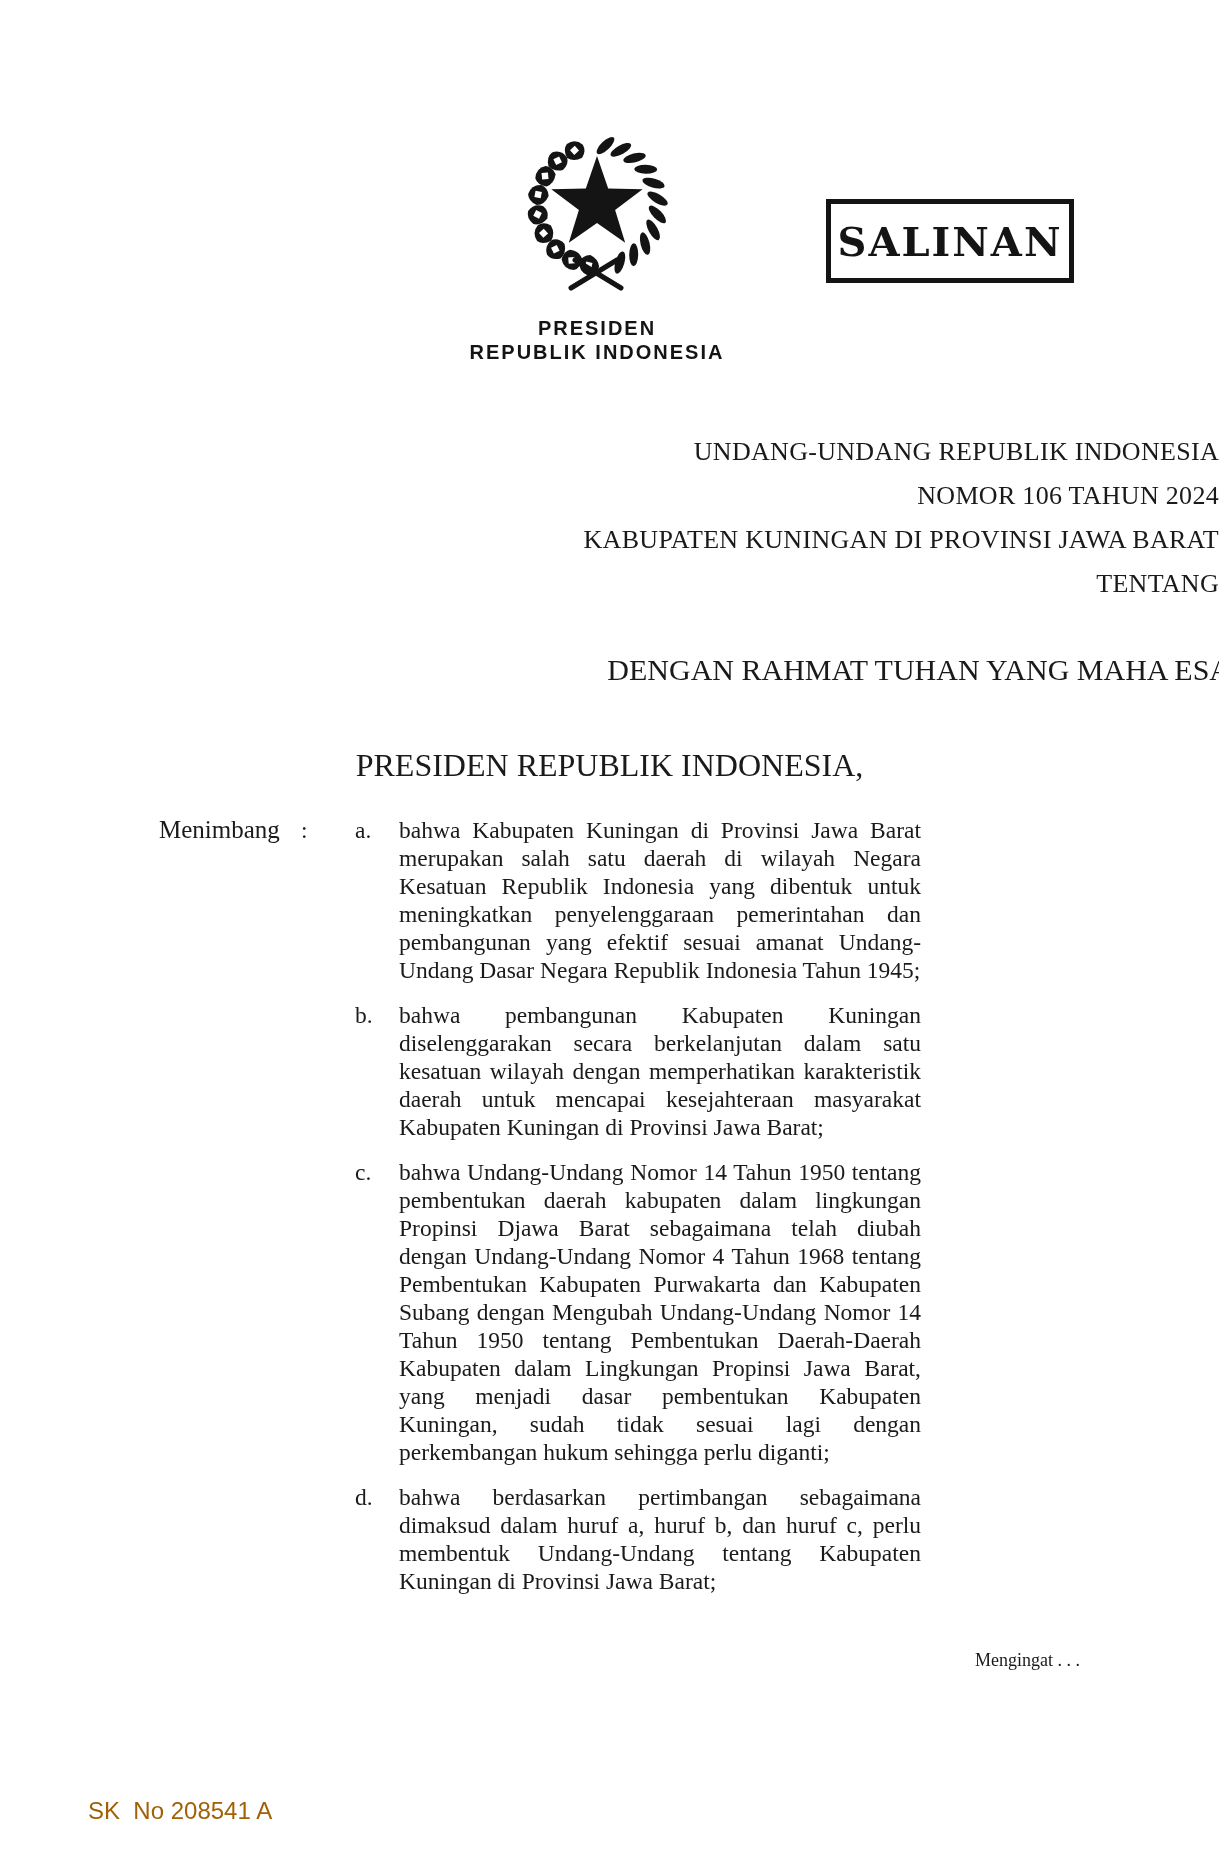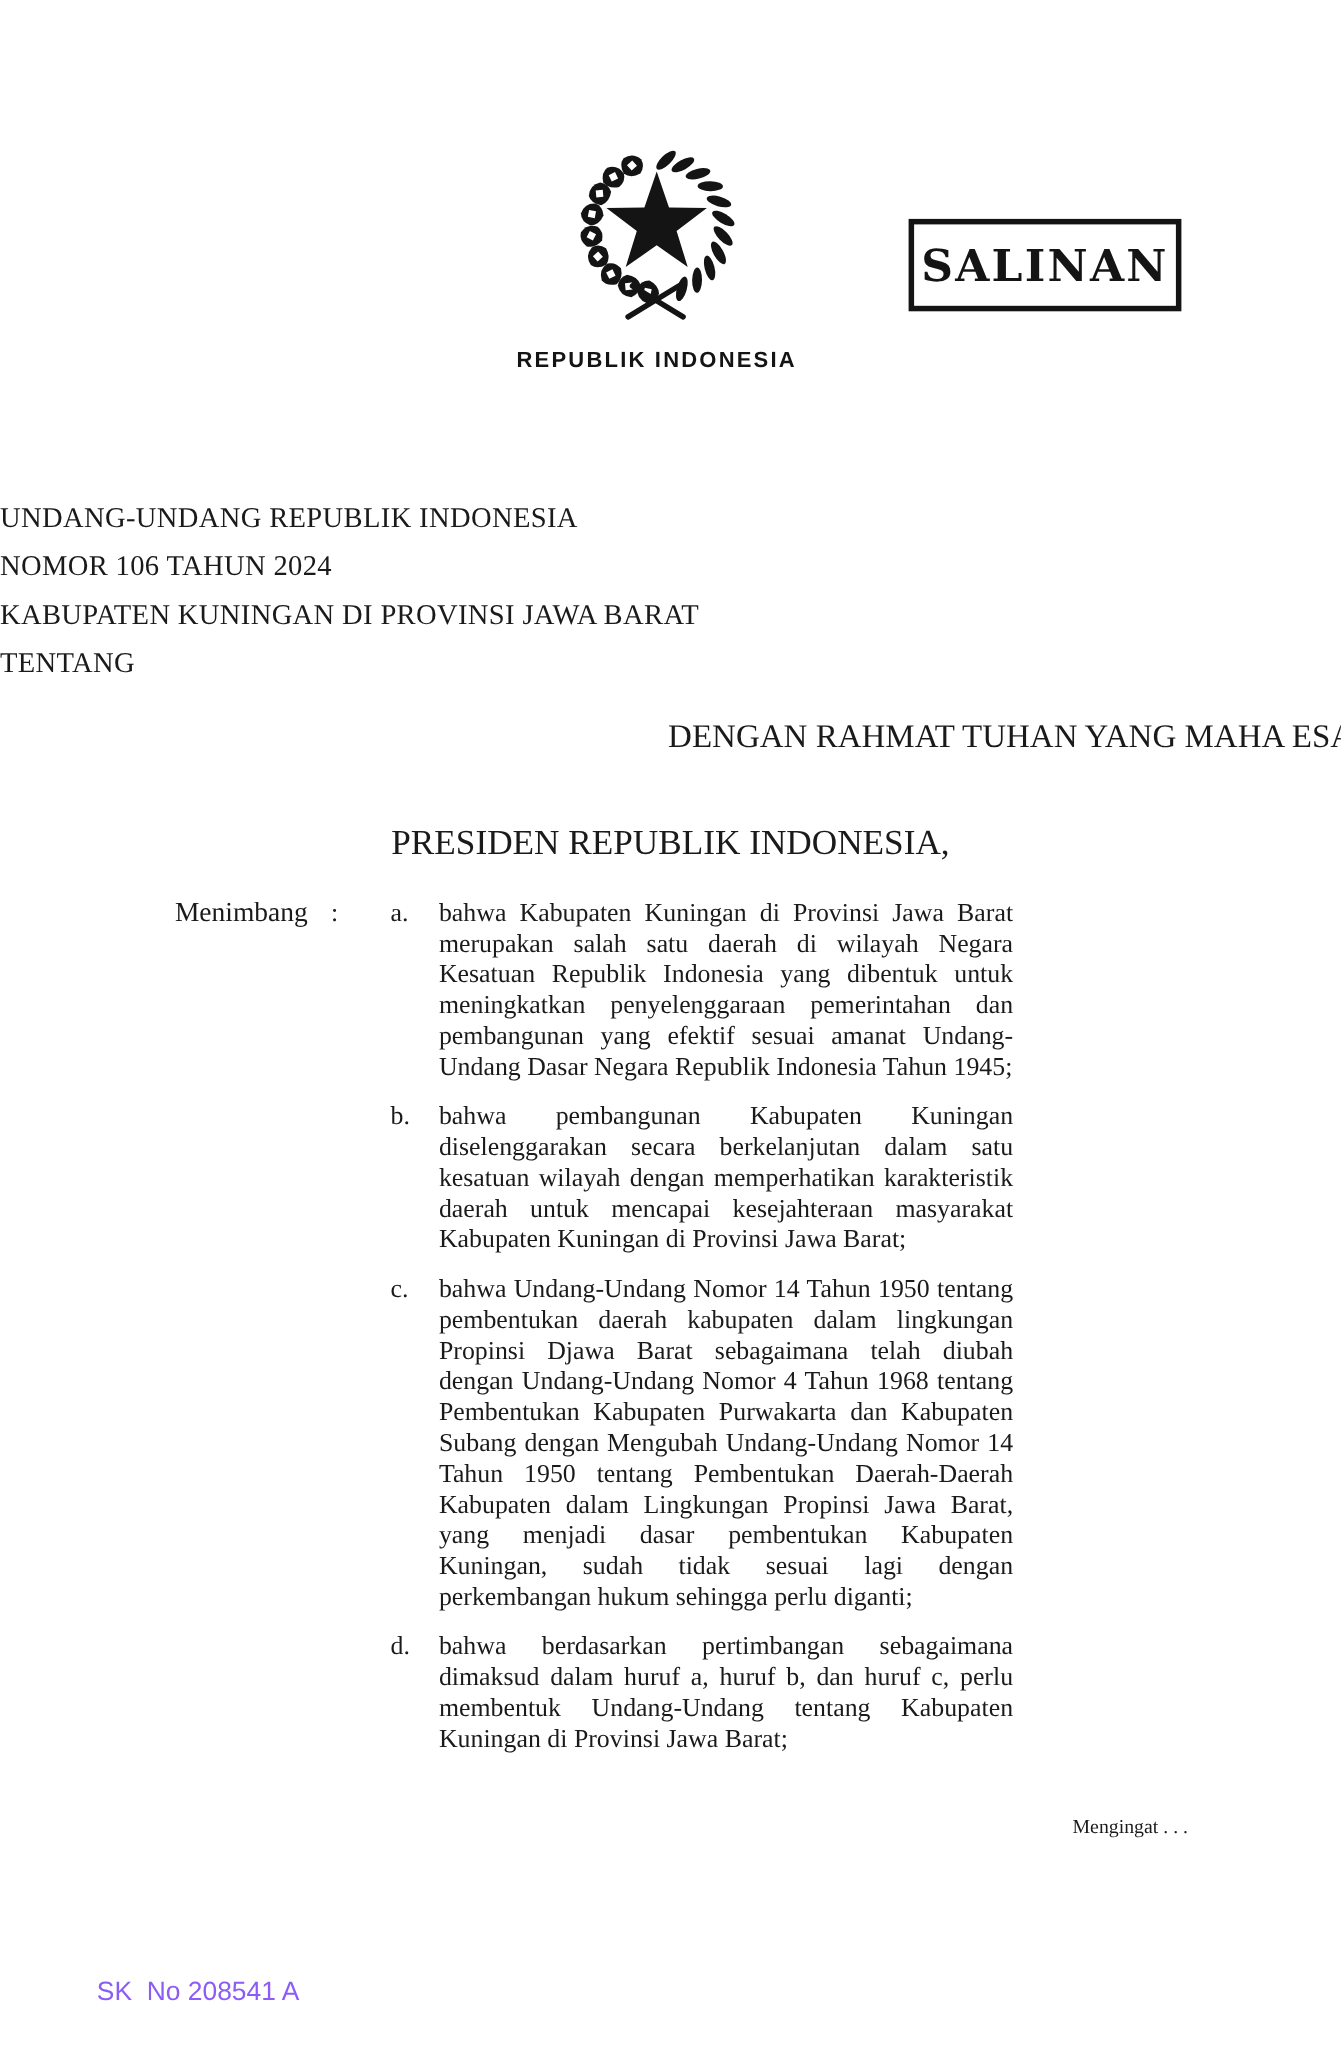--- a/index.html
+++ b/index.html
@@ -53,24 +53,24 @@
     font-weight: bold;
     font-size: 20px;
     line-height: 24px;
     letter-spacing: 2px;
     color: #141414;
   }
 
   
   .title-block {
     position: absolute;
-    top: 449px;
-    left: 0;
-    width: 1219px;
-    text-align: left;
+    top: 430px;
+    left: 0;
+    width: 1219px;
+    text-align: right;
     font-size: 26px;
     line-height: 44px;
     letter-spacing: 0.3px;
   }
 
   .invocation {
     position: absolute;
     top: 653px;
     left: 12px;
     width: 1219px;
@@ -118,21 +118,21 @@
     white-space: pre;
   }
 
   .doc-number {
     position: absolute;
     top: 1797px;
     left: 88px;
     font-family: "Liberation Sans", sans-serif;
     font-size: 24px;
     white-space: pre;
-    color: #8b5cf6;
+    color: #a16207;
   }
 </style>
 </head>
 <body>
 
 <div class="page">
 
   <svg class="seal" viewBox="0 0 172 172" aria-hidden="true">
     <g fill="#141414">
       <polygon points="86,32 97.2,64.6 131.6,65.2 104.1,85.9 114.2,118.8 86,99 57.8,118.8 67.9,85.9 40.3,65.2 74.8,64.6"></polygon>
@@ -232,20 +232,21 @@
       <path d="M60 164 L106 136" fill="none"></path>
       <path d="M110 164 L64 136" fill="none"></path>
     </g>
   </svg>
 
   <div class="stamp-box">
     <span>SALINAN</span>
   </div>
 
   <div class="letterhead">
+    <div>PRESIDEN</div>
     <div>REPUBLIK INDONESIA</div>
   </div>
 
   <div class="title-block">
     <div>UNDANG-UNDANG REPUBLIK INDONESIA</div>
     <div>NOMOR 106 TAHUN 2024</div>
     <div>KABUPATEN KUNINGAN DI PROVINSI JAWA BARAT</div>
     <div>TENTANG</div>
   </div>
 

